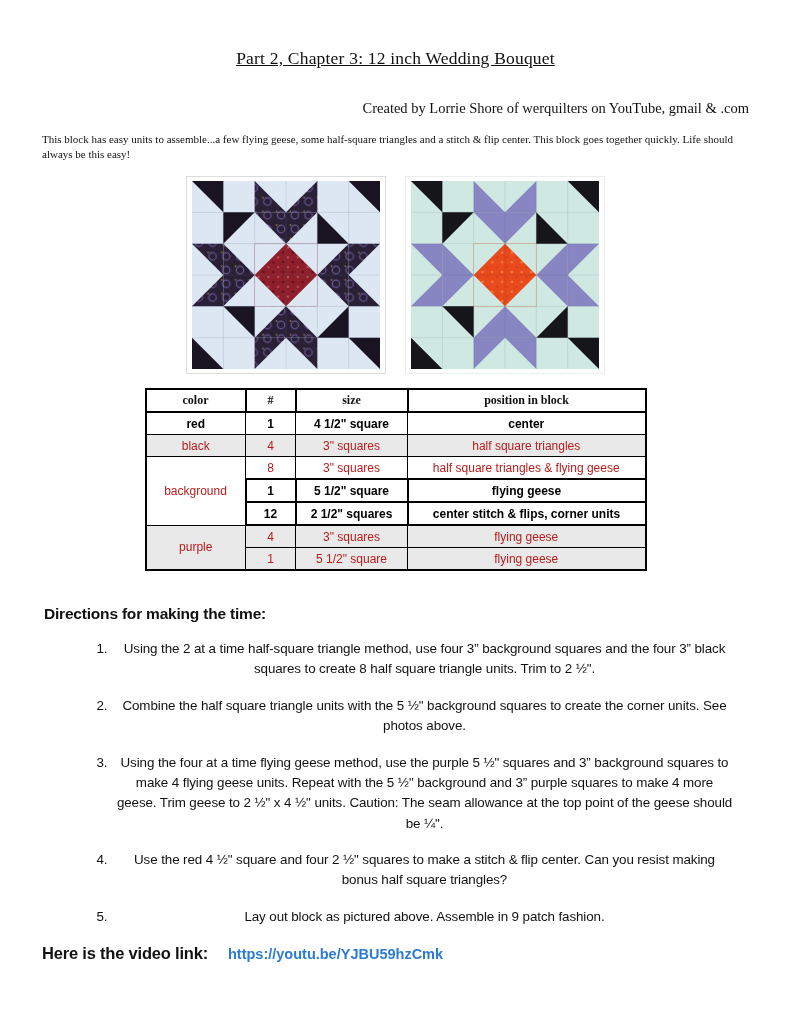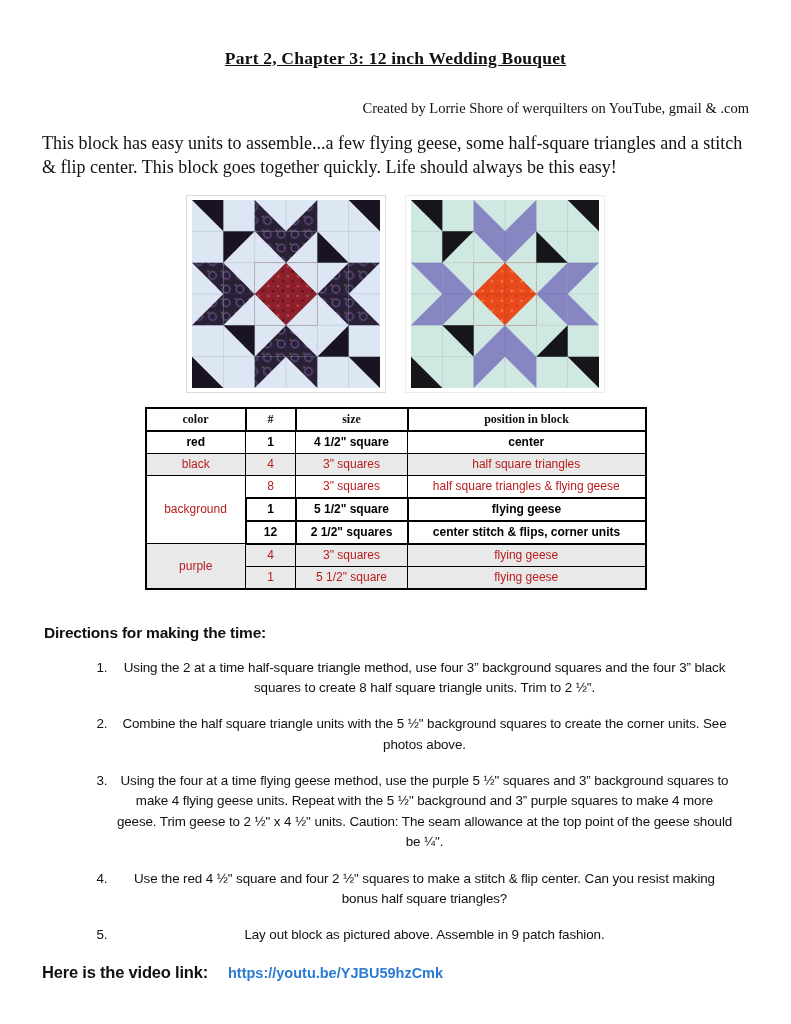--- a/index.html
+++ b/index.html
@@ -1,21 +1,21 @@
 <!DOCTYPE html>
 <html style="--link: #2b7bd4;"><head>
 <meta charset="utf-8">
 <style>
   html,body{margin:0;padding:0;background:#ffffff;}
   body{width:791px;height:1024px;font-family:"Liberation Serif",serif;color:#111;overflow:hidden;}
   .page{padding:40px 42px 0 42px;box-sizing:border-box;}
 
-  .doc-title{font-size:17.5px;font-weight:bold;text-align:center;text-decoration:underline;margin:8px 0 0 0;letter-spacing:.2px;}
+  .doc-title{font-size:17.5px;font-weight:normal;text-align:center;text-decoration:underline;margin:8px 0 0 0;letter-spacing:.2px;}
   .byline{font-size:14.5px;text-align:right;margin-top:31px;}
-  .intro{font-size:18px;line-height:1.32;margin-top:15px;text-align:left;}
+  .intro{font-size:11px;line-height:1.32;margin-top:15px;text-align:left;}
 
   .figure-row{display:flex;justify-content:center;gap:19px;margin-top:15px;}
   .photo{background:#fff;padding:4px;line-height:0;}
   .photo-left{border:1px solid #dcdcdc;}
   .photo-right{border:1px solid #ececec;}
 
   table.cut-table{border-collapse:collapse;margin:14px auto 0 auto;border:2.5px solid #000;}
   table.cut-table col.c1{width:100px}
   table.cut-table col.c2{width:50px}
   table.cut-table col.c3{width:112px}

